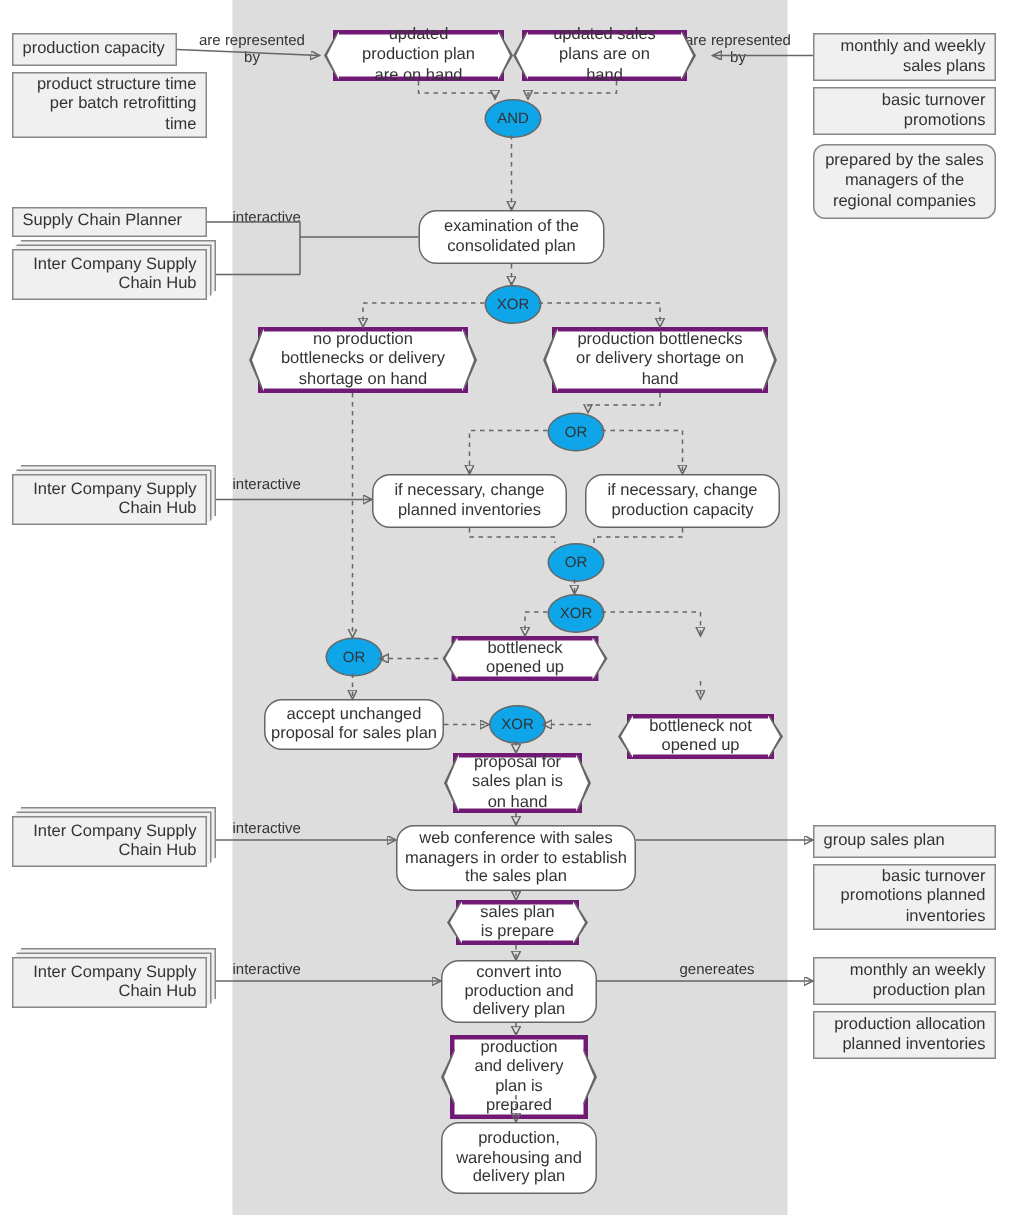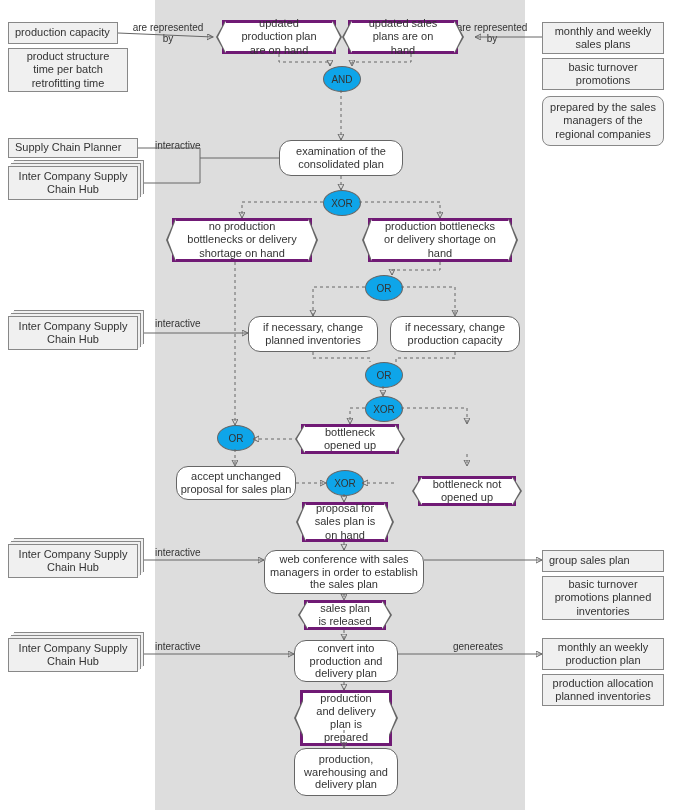--- a/index.html
+++ b/index.html
@@ -1,19 +1,19 @@
 <!DOCTYPE html>
 <html><head>
 <meta charset="utf-8">
 <style>
 body{margin:0;font-family:Arial,Helvetica,sans-serif;font-size:11px;color:#333;background:#fff}
 .canvas{position:relative;width:676px;height:810px;background:#fff}
 .main-area{position:absolute;left:155px;top:0;width:370px;height:810px;background:#ddd}
 .box{position:absolute;background:#f0f0f0;border:1px solid #888;padding:4px 6px;box-sizing:border-box;text-align:center;display:flex;align-items:center;justify-content:center;line-height:1.2}
-.box.left{text-align:center;justify-content:flex-start}
+.box.left{text-align:right;justify-content:flex-start}
 .stack{box-shadow:2px -2px 0 #f0f0f0,3px -3px 0 #888,5px -5px 0 #f0f0f0,6px -6px 0 #888}
 .callout{position:absolute;background:#f0f0f0;border:1px solid #888;border-radius:8px;padding:4px 6px;box-sizing:border-box;text-align:center;display:flex;align-items:center;justify-content:center;line-height:1.2}
 .hex{position:absolute;background:#fff;border:3px solid #701a75;box-sizing:border-box;text-align:center;display:flex;align-items:center;justify-content:center;line-height:1.2;padding:2px 8px}
 .hex::before,.hex::after{content:'';position:absolute;width:0;height:0;border-top:solid transparent;border-bottom:solid transparent}
 .hex::before{left:-9px;border-right:9px solid #666}
 .hex::after{right:-9px;border-left:9px solid #666}
 .hex>.hexin-l,.hex>.hexin-r{position:absolute;width:0;height:0;border-top:solid transparent;border-bottom:solid transparent;z-index:1}
 .hex>.hexin-l{left:-7px;border-right:8px solid #fff}
 .hex>.hexin-r{right:-7px;border-left:8px solid #fff}
 .round{position:absolute;background:#fff;border:1px solid #666;border-radius:12px;box-sizing:border-box;text-align:center;display:flex;align-items:center;justify-content:center;line-height:1.15;padding:3px 0}
@@ -23,21 +23,21 @@
 svg line,svg path,svg polyline{stroke:#666;fill:none}
 .dash{stroke-dasharray:3 3}
 </style>
 </head>
 <body>
 
 <div class="canvas">
 <div class="main-area"></div>
 
 <div class="box left" style="left:8px;top:22px;width:110px;height:22px">production capacity</div>
-<div class="box left" style="left:8px;top:48px;width:120px;height:44px">product structure time per batch retrofitting time</div>
+<div class="box left" style="left:8px;top:48px;width:130px;height:44px">product structure time per batch retrofitting time</div>
 <div class="box left" style="left:8px;top:138px;width:130px;height:20px">Supply Chain Planner</div>
 <div class="box left stack" style="left:8px;top:166px;width:130px;height:34px">Inter Company Supply Chain Hub</div>
 <div class="box left stack" style="left:8px;top:316px;width:130px;height:34px">Inter Company Supply Chain Hub</div>
 <div class="box left stack" style="left:8px;top:544px;width:130px;height:34px">Inter Company Supply Chain Hub</div>
 <div class="box left stack" style="left:8px;top:638px;width:130px;height:34px">Inter Company Supply Chain Hub</div>
 
 <div class="box left" style="left:542px;top:22px;width:122px;height:32px">monthly and weekly sales plans</div>
 <div class="box left" style="left:542px;top:58px;width:122px;height:32px">basic turnover promotions</div>
 <div class="callout" style="left:542px;top:96px;width:122px;height:50px">prepared by the sales managers of the regional companies</div>
 <div class="box left" style="left:542px;top:550px;width:122px;height:22px">group sales plan</div>
@@ -109,21 +109,21 @@
       <span class="hexin-l" style="border-top-width:19px;border-bottom-width:19px"></span>
       <span class="hexin-r" style="border-top-width:19px;border-bottom-width:19px"></span>
       <span>proposal for sales plan is on hand</span>
     </div>
 
 <div class="round" style="left:264px;top:550px;width:160px;height:44px">web conference with sales managers in order to establish the sales plan</div>
 
 <div class="hex" style="left: 304px; top: 600px; width: 82px; height: 30px; --h: 14px;">
       <span class="hexin-l" style="border-top-width:14px;border-bottom-width:14px"></span>
       <span class="hexin-r" style="border-top-width:14px;border-bottom-width:14px"></span>
-      <span>sales plan is released</span>
+      <span>sales plan is prepare</span>
     </div>
 
 <div class="round" style="left:294px;top:640px;width:104px;height:42px">convert into production and delivery plan</div>
 
 <div class="hex" style="left: 300px; top: 690px; width: 92px; height: 56px; --h: 19px;">
       <span class="hexin-l" style="border-top-width:19px;border-bottom-width:19px"></span>
       <span class="hexin-r" style="border-top-width:19px;border-bottom-width:19px"></span>
       <span>production and delivery plan is prepared</span>
     </div>
 

